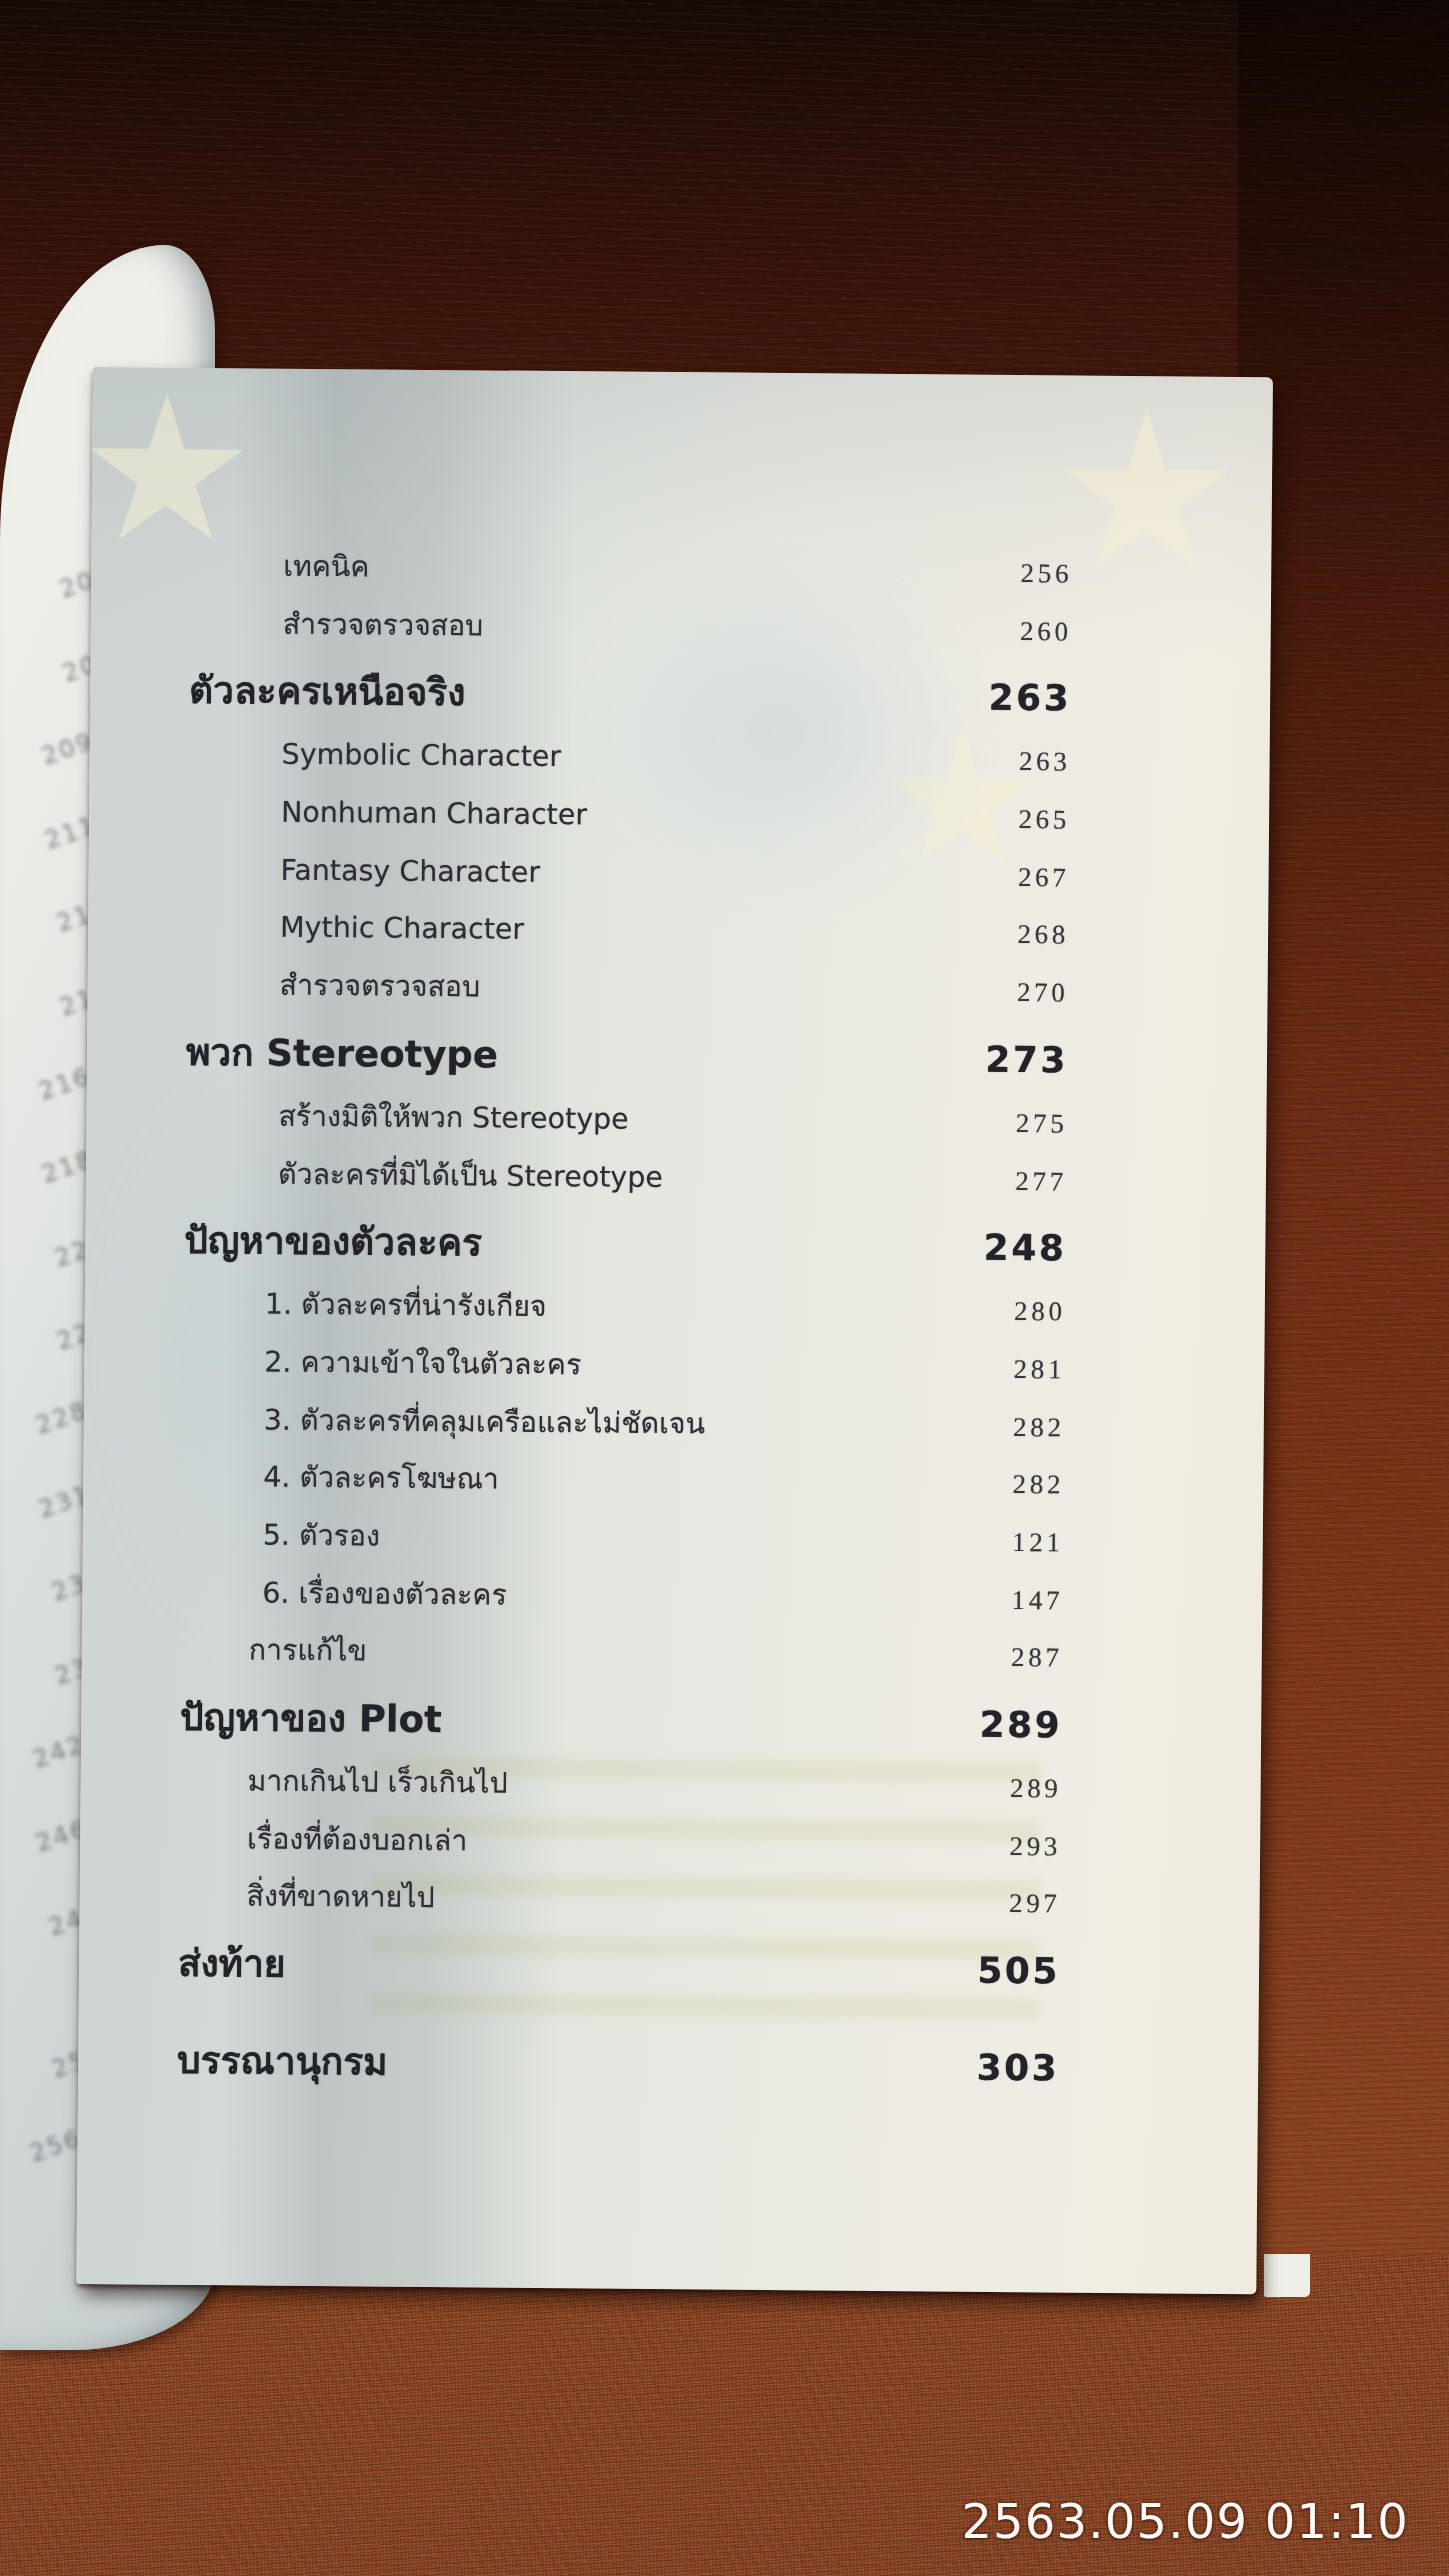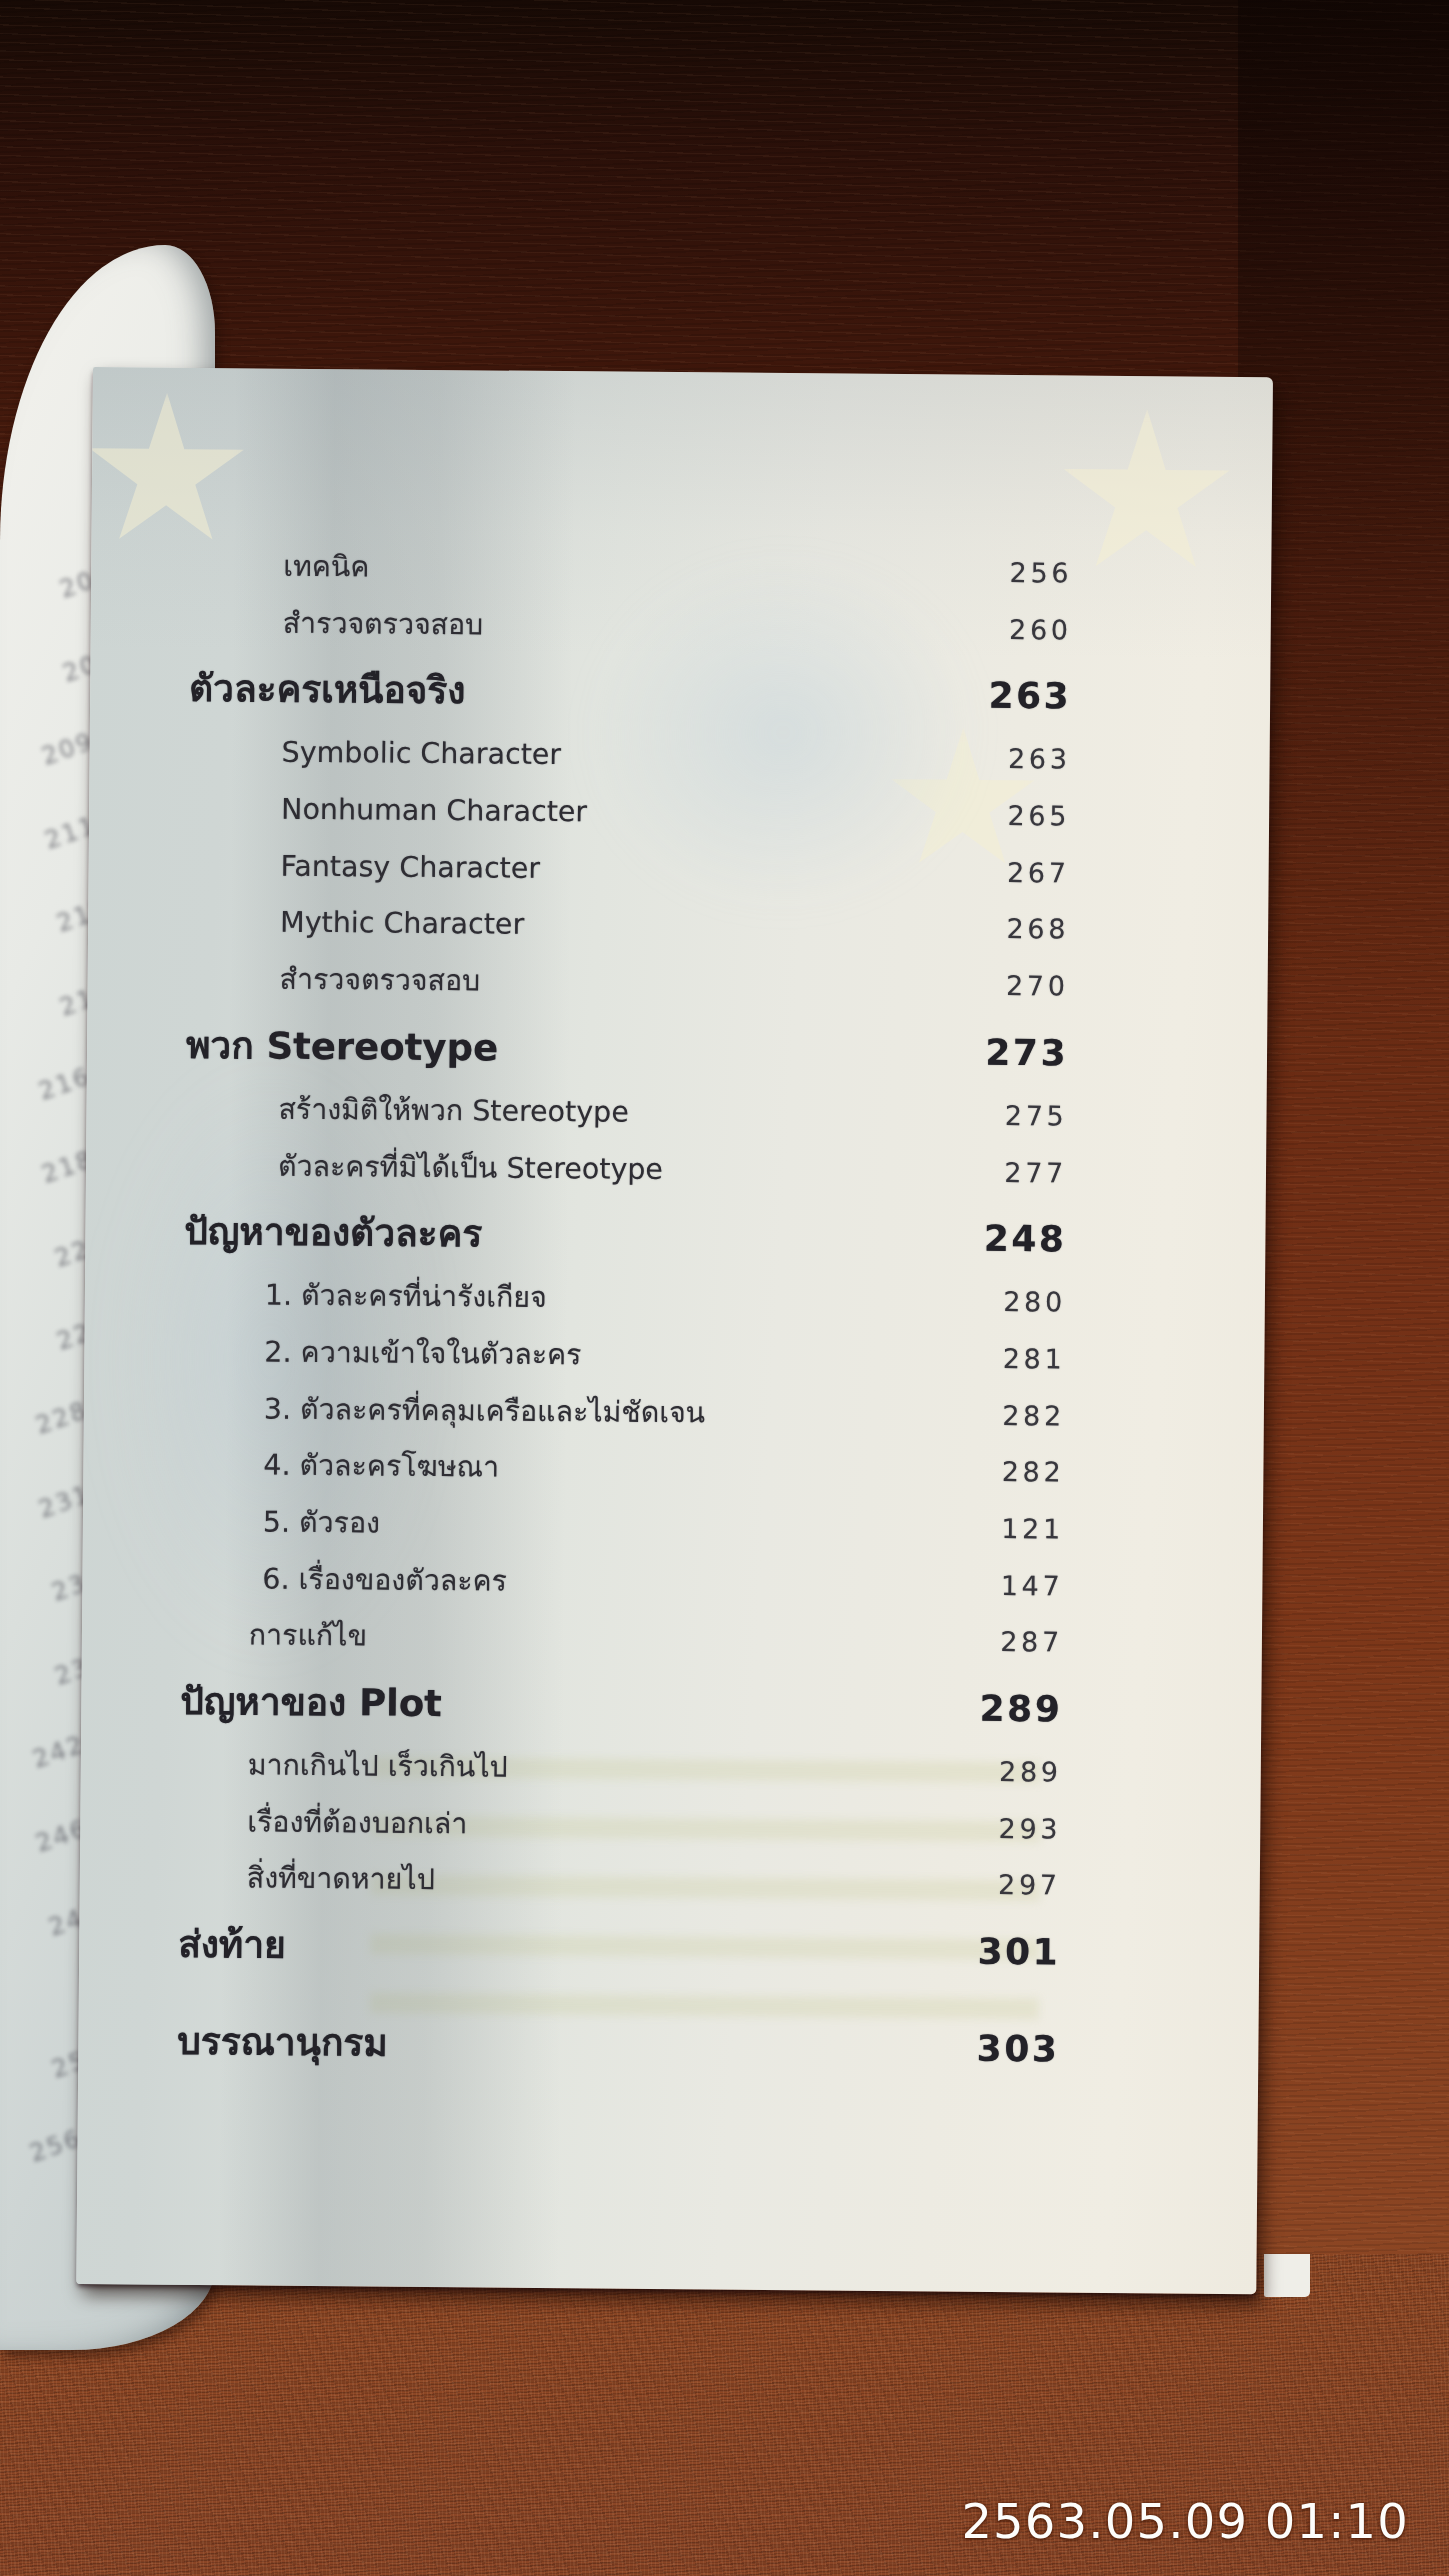--- a/index.html
+++ b/index.html
@@ -56,21 +56,21 @@
     color:#2e2d33;}
   .t-row{display:flex;justify-content:space-between;align-items:baseline;}
   .t-item{font-size:28.5px;line-height:35px;margin-bottom:21.7px;text-shadow:0 0 1.2px rgba(60,60,70,.55);}
   .t-head{font-size:37px;line-height:46px;font-weight:700;color:#232228;margin:5px 0 22px;
     text-shadow:0 0 1.2px rgba(40,40,50,.6);}
   .t-head + .t-head{margin-top:28.5px;}
   .ind-150{padding-left:93px;}
   .ind-130{padding-left:81px;}
   .ind-110{padding-left:68px;}
   .t-page{letter-spacing:3.7px;white-space:nowrap;}
-  .t-item .t-page{font-size:27px;color:#38373d;}
+  .t-item .t-page{font-size:27px;color:#38373d;font-family:Liberation Serif, serif;}
   .t-head .t-page{font-size:36px;font-weight:600;letter-spacing:2.5px;}
   .t-label{padding-right:25px;}
   
   .timestamp{position:absolute;right:40px;bottom:27px;font-size:48px;letter-spacing:1.2px;color:#fdfdfb;
     text-shadow:0 0 4.3px rgba(90,35,12,.95), 0 1.2px 2.5px rgba(60,20,5,.85);}
 </style>
 </head>
 <body>
 
 <div class="wood-grain"></div>
@@ -201,21 +201,21 @@
       <div class="t-row t-item ind-110">
         <span class="t-label">เรื่องที่ต้องบอกเล่า</span>
         <span class="t-page">293</span>
       </div>
       <div class="t-row t-item ind-110">
         <span class="t-label">สิ่งที่ขาดหายไป</span>
         <span class="t-page">297</span>
       </div>
       <div class="t-row t-head">
         <span class="t-label">ส่งท้าย</span>
-        <span class="t-page">301</span>
+        <span class="t-page">505</span>
       </div>
       <div class="t-row t-head">
         <span class="t-label">บรรณานุกรม</span>
         <span class="t-page">303</span>
       </div>
     </div>
 </div>
 
 <div class="timestamp">2563.05.09 01:10</div>
 

